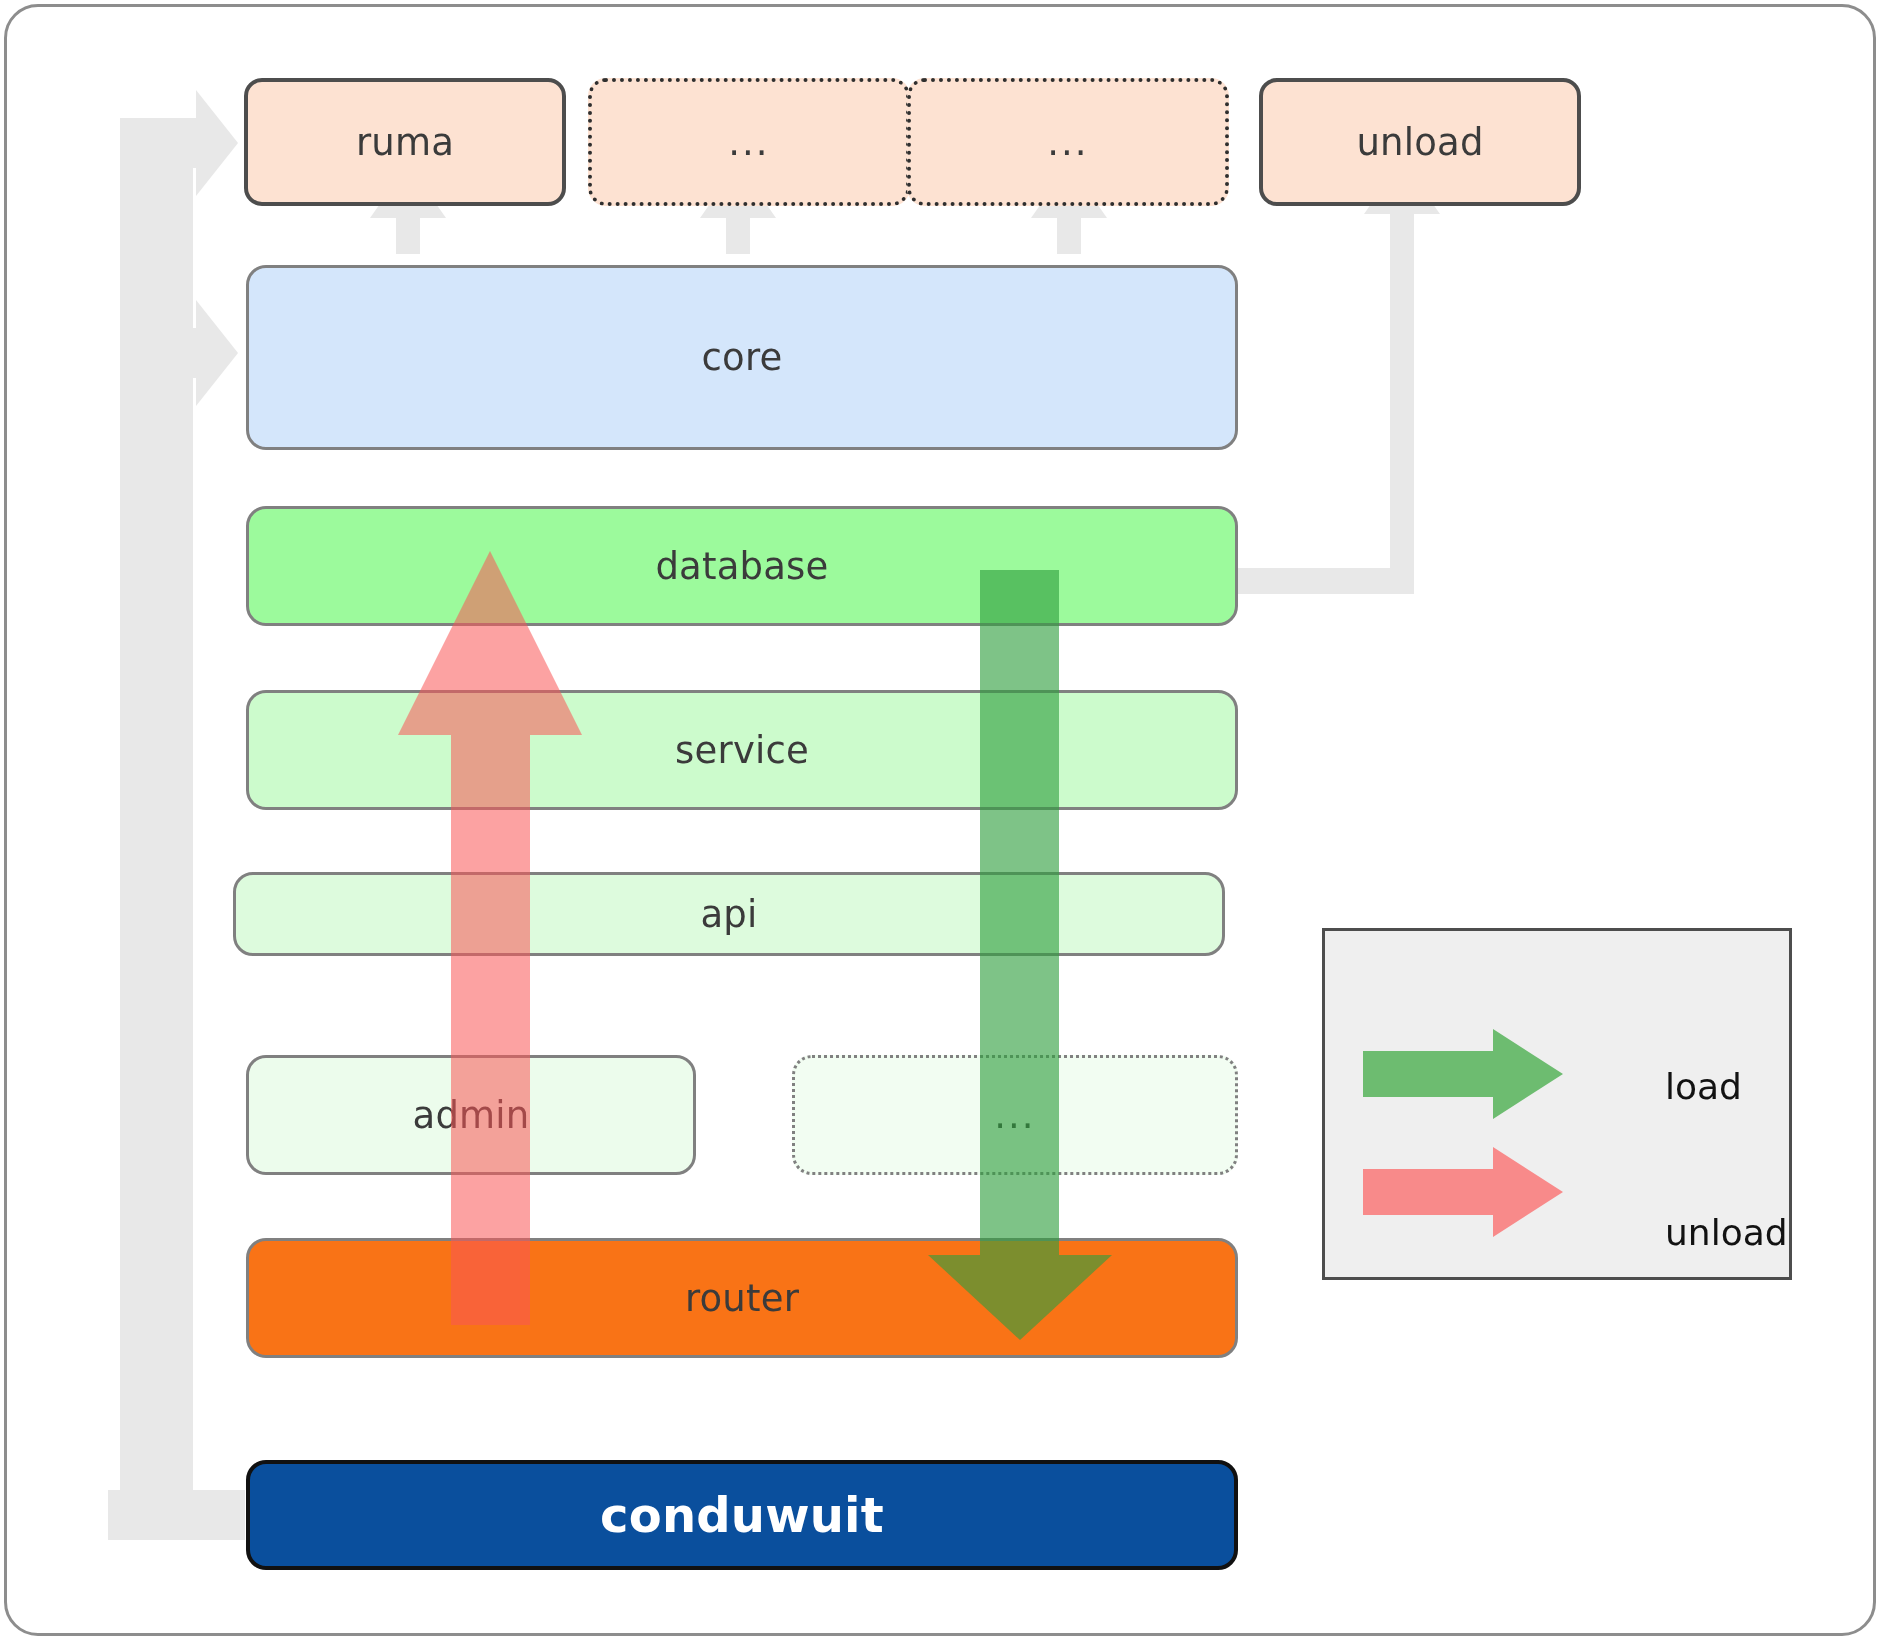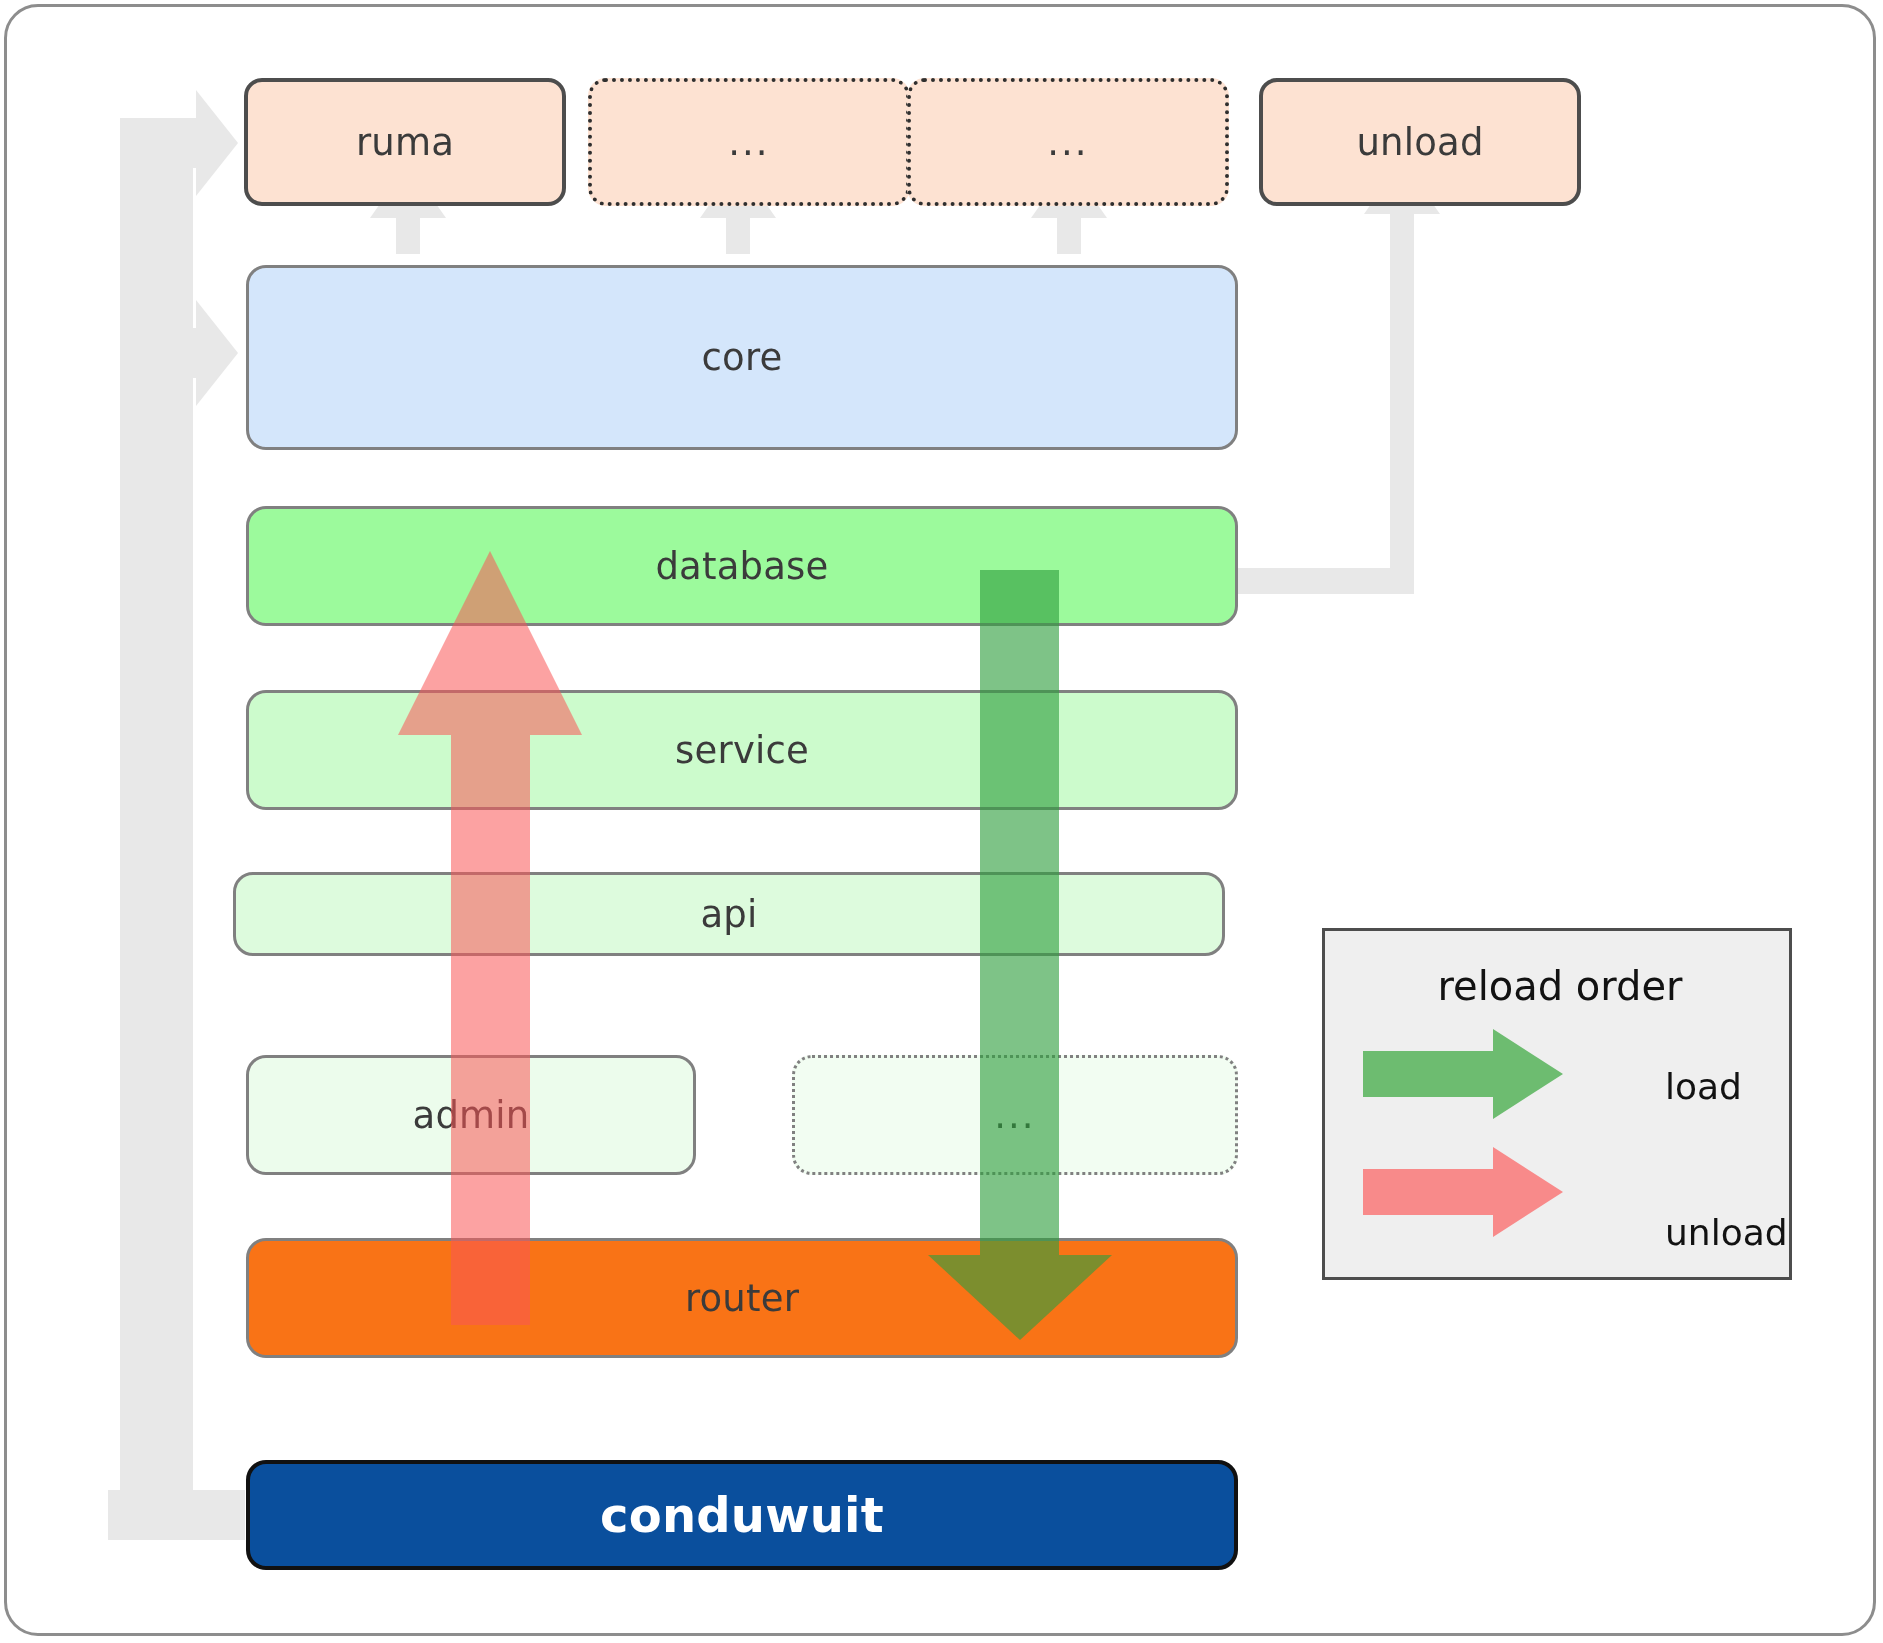--- a/index.html
+++ b/index.html
@@ -179,21 +179,20 @@
     <g opacity="0.55">
       <path d="M 451 1325 L 530 1325 L 530 735 L 582 735 L 490 551 L 398 735 L 451 735 Z" fill="#fa5555"></path>
     </g>
 
     <g opacity="0.62">
       <path d="M 980 570 L 1059 570 L 1059 1255 L 1112 1255 L 1020 1340 L 928 1255 L 980 1255 Z" fill="#2e9e3e"></path>
     </g>
   </svg>
 
   <div class="legend">
-    <div class="legend-title">reload order</div>
 
     <svg width="470" height="352" viewBox="0 0 470 352" style="position:absolute; left:0; top:0;">
 
       <g opacity="0.8">
         <path d="M 38 120 L 168 120 L 168 98 L 238 143 L 168 188 L 168 166 L 38 166 Z" fill="#4caf50"></path>
       </g>
 
       <g opacity="0.8">
         <path d="M 38 238 L 168 238 L 168 216 L 238 261 L 168 306 L 168 284 L 38 284 Z" fill="#fa7070"></path>
       </g>

